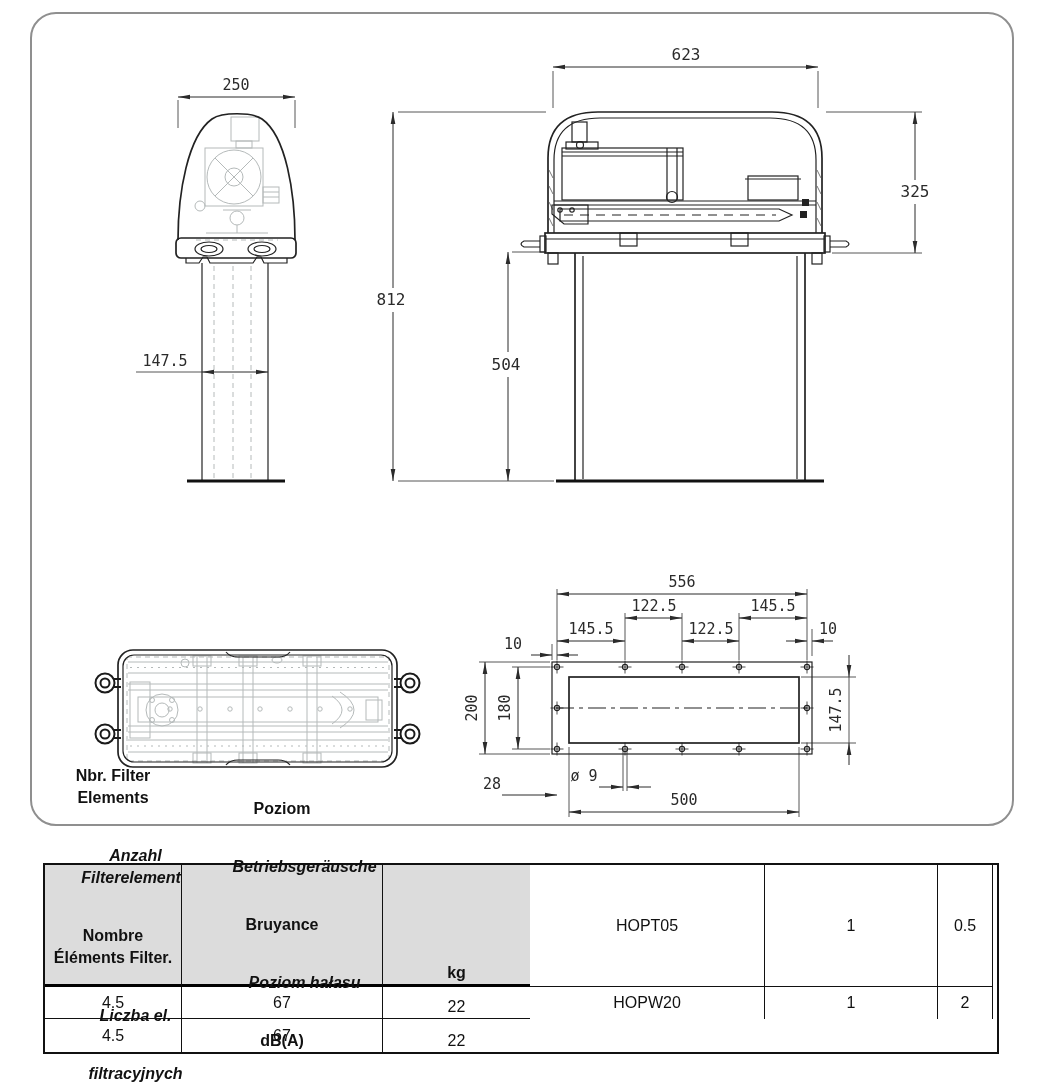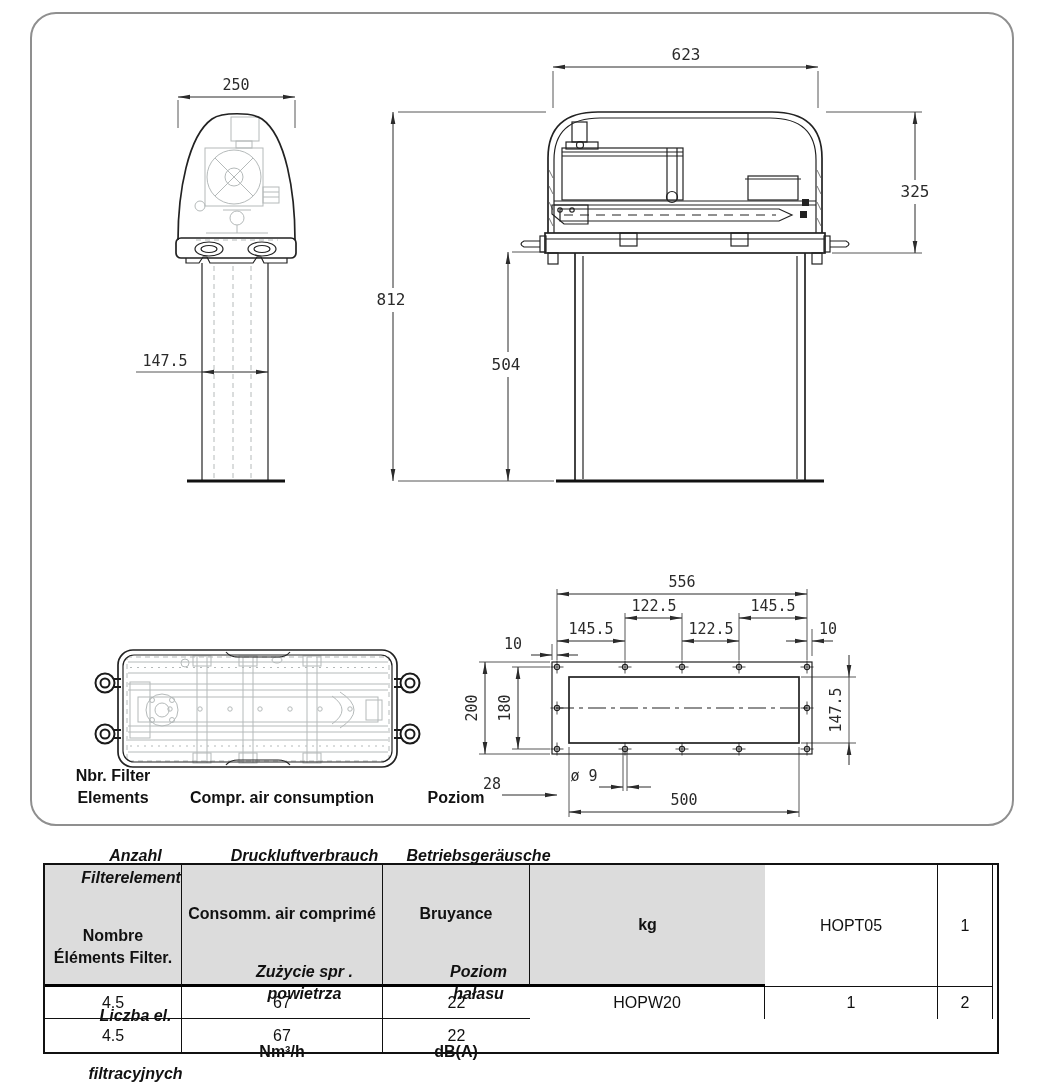--- a/index.html
+++ b/index.html
@@ -18,21 +18,21 @@
   .dim{stroke:#2b2b2b;stroke-width:1;fill:none;}
   .ext{stroke:#2b2b2b;stroke-width:0.8;fill:none;}
   
   #spec-table{position:absolute;left:43px;top:863px;width:952px;
       border:2.5px solid #111;display:grid;
       grid-template-columns:137px 201px 147px 235px 173px 55px;
       grid-template-rows:122px 32px 33px;background:#fff;}
   .cell{border-right:1.5px solid #111;border-bottom:1.5px solid #111;
         display:flex;flex-direction:column;align-items:center;justify-content:center;
         font-size:16px;color:#111;text-align:center;line-height:22px;}
-  .cell.last{border-right:none;}
+  .cell.last{border-right:none;justify-content:flex-end;}
   .hd{background:#dcdcdc;font-weight:bold;border-bottom:3.5px solid #000;gap:36px;}
   .it{font-style:italic;margin-left:45px;}
   .bold{font-weight:normal;}
   .val{font-weight:normal;}
 </style>
 </head>
 <body>
 
 <div id="stage">
   <div id="panel"></div>
@@ -318,39 +318,33 @@
   <div id="spec-table">
 
     <div class="cell hd">
       <div>Nbr. Filter Elements</div>
       <div class="it">Anzahl Filterelemente</div>
       <div>Nombre Éléments Filter.</div>
       <div class="it">Liczba el.</div>
       <div class="it">filtracyjnych</div>
     </div>
     <div class="cell hd">
-      <div>Compr. air consumption</div>
-      <div class="it">Druckluftverbrauch</div>
-      <div>Consomm. air comprimé</div>
-      <div class="it">Zużycie spr . powietrza</div>
-      <div>Nm³/h</div>
-    </div>
-    <div class="cell hd">
       <div>Poziom</div>
       <div class="it">Betriebsgeräusche</div>
       <div>Bruyance</div>
       <div class="it">Poziom hałasu</div>
       <div>dB(A)</div>
     </div>
     <div class="cell hd last">
       <div>kg</div>
     </div>
 
     <div class="cell bold">HOPT05</div>
     <div class="cell val">1</div>
+    <div class="cell val">0.5</div>
     <div class="cell val">4.5</div>
     <div class="cell val">67</div>
     <div class="cell val last">22</div>
 
     <div class="cell bold" style="border-bottom:none">HOPW20</div>
     <div class="cell val" style="border-bottom:none">1</div>
     <div class="cell val" style="border-bottom:none">2</div>
     <div class="cell val" style="border-bottom:none">4.5</div>
     <div class="cell val" style="border-bottom:none">67</div>
     <div class="cell val last" style="border-bottom:none">22</div>

